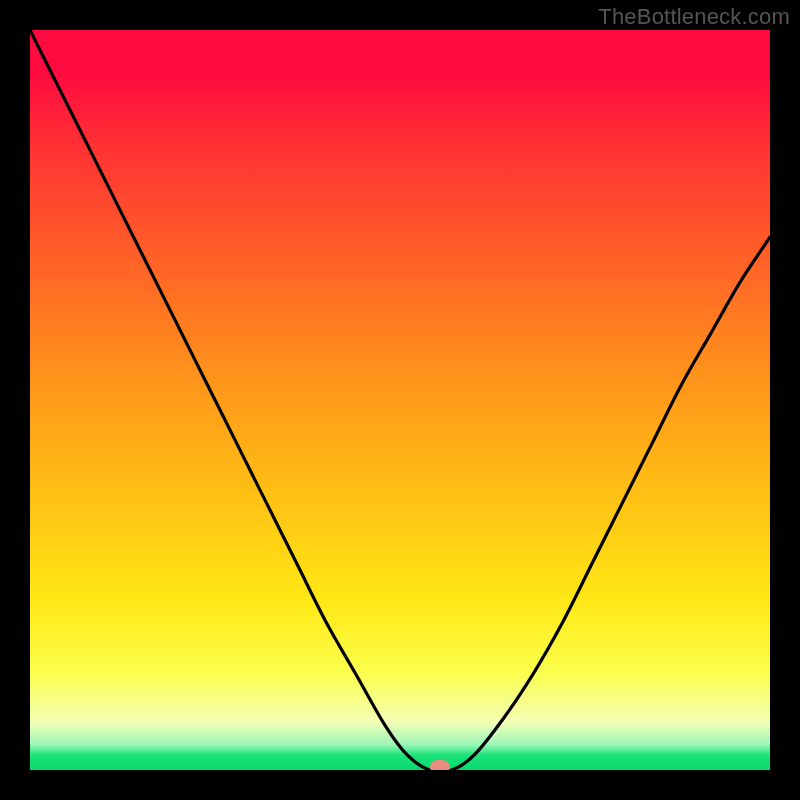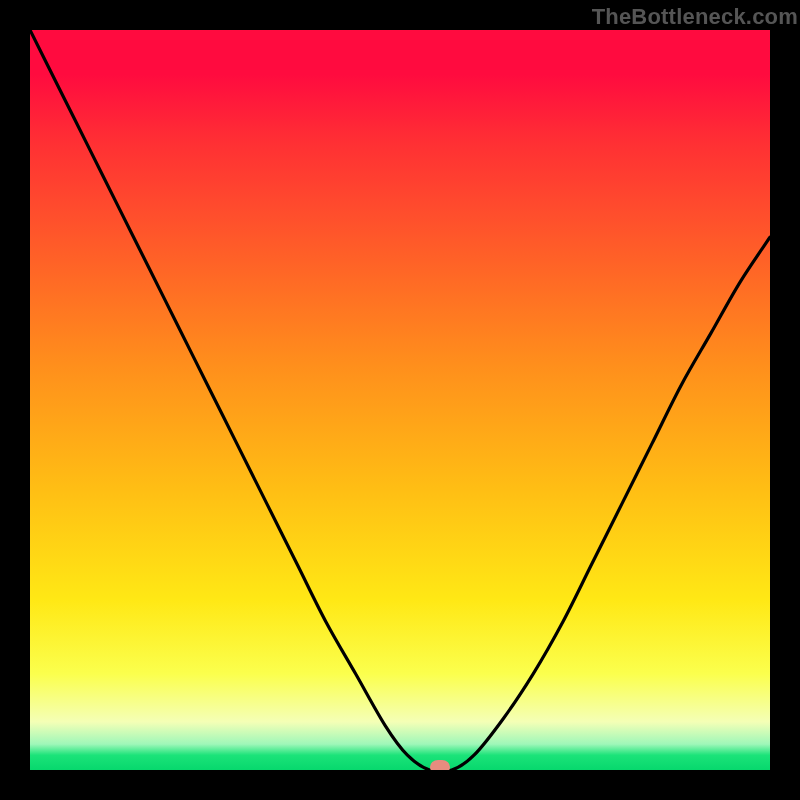--- a/index.html
+++ b/index.html
@@ -13,24 +13,24 @@
   }
   .frame {
     position: relative;
     width: 800px;
     height: 800px;
     background: #000;
   }
   .watermark {
     position: absolute;
     top: 4px;
-    right: 2px;
+    right: 10px;
     color: #555;
     font-size: 22px;
-    font-weight: 700;
+    font-weight: 400;
     letter-spacing: 0.2px;
     z-index: 10;
   }
   .plot-area {
     position: absolute;
     left: 30px;
     top: 30px;
     width: 740px;
     height: 740px;
     overflow: hidden;

